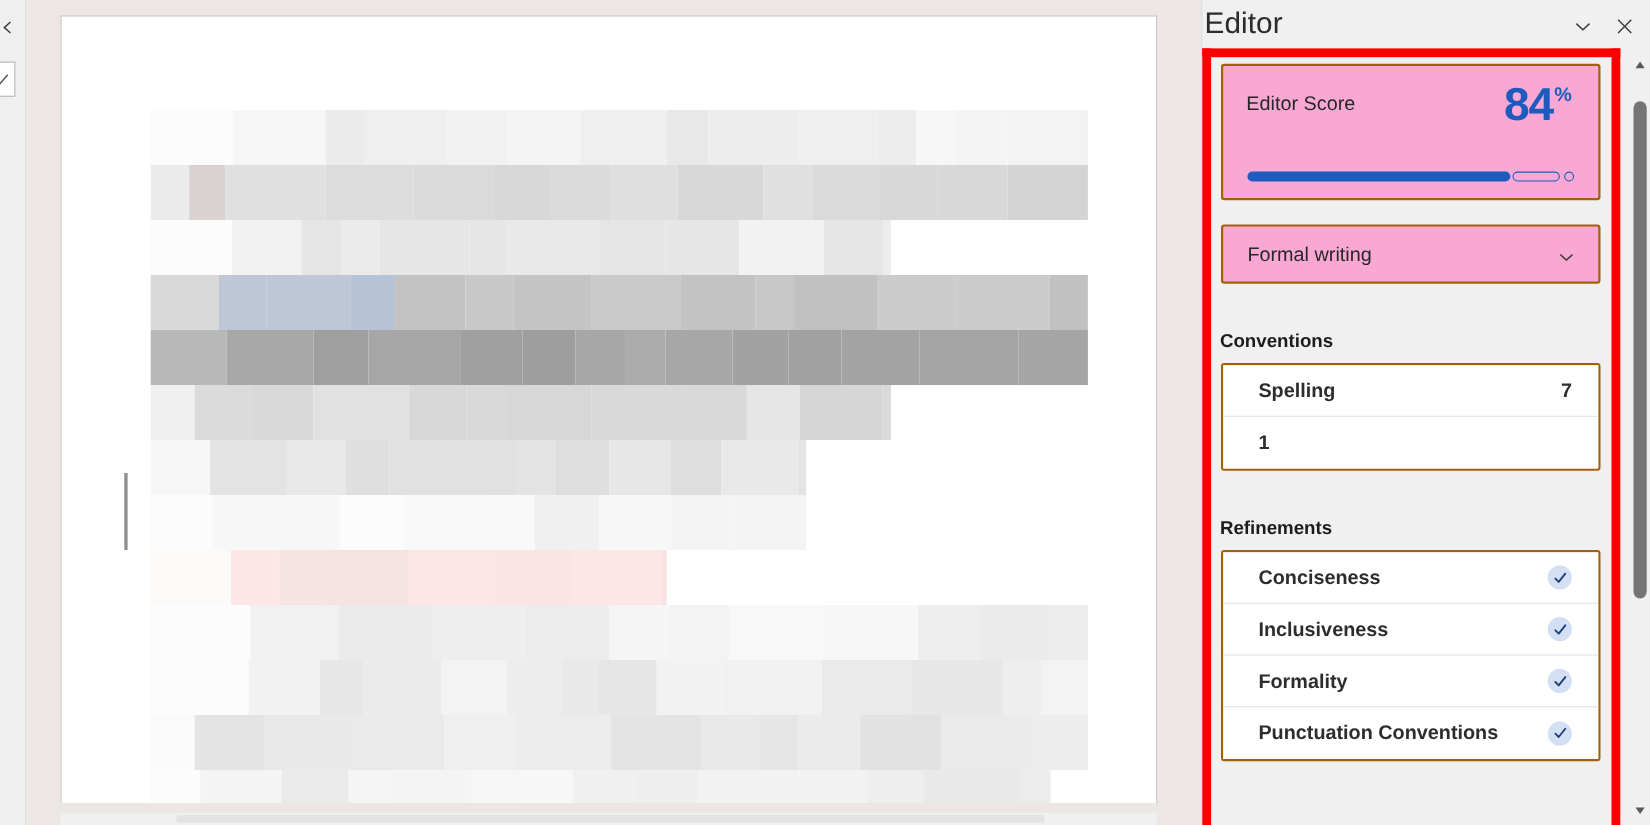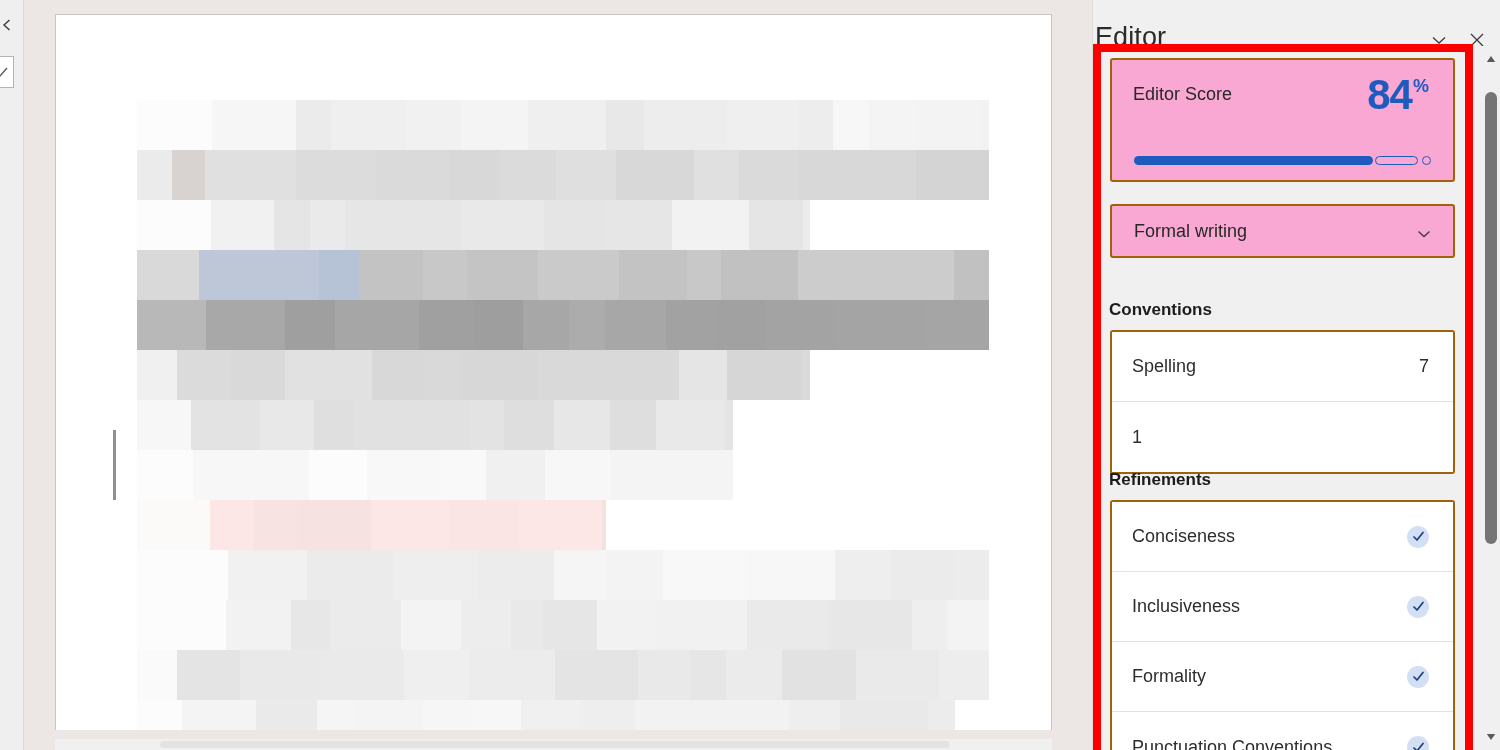--- a/index.html
+++ b/index.html
@@ -84,21 +84,21 @@
   }
 
   
   .editor-pane {
     position: absolute; left: 1092px; top: 0;
     width: 408px; height: 750px;
     background: #f0f0f0;
     border-left: 1px solid #dcdcdc;
   }
   .pane-header {
-    position: absolute; left: 0; top: 16px;
+    position: absolute; left: 0; top: 0;
     width: 408px; height: 46px;
   }
   .pane-title {
     position: absolute; left: 2px; top: 6px;
     font-size: 27px; color: #2b2b2b;
     font-weight: 400; letter-spacing: .1px;
   }
   .hdr-btn {
     position: absolute; top: 10px;
     width: 28px; height: 28px;
@@ -189,26 +189,27 @@
   .sect-corrections { top: 248px; }
   .sect-refinements { top: 418px; }
 
   
   .list-card { position: absolute; left: 9px; width: 345px; }
   .corrections-card { top: 278px; }
   .refinements-card { top: 448px; }
 
   .row {
     position: relative;
-    height: 70px;
+    height: 47px;
     display: flex; align-items: center;
-    padding: 0 24px 0 20px;
+    padding: 0 24px 0 32px;
     border-bottom: 1px solid #e2e2e2;
     cursor: pointer;
     background: #ffffff;
+    font-weight: bold;
   }
   .row:last-child { border-bottom: none; }
   .row-label { flex: 1; font-size: 18px; color: #2d2d2d; }
   .row-count { font-size: 18px; color: #2d2d2d; }
 
   .check-badge {
     width: 22px; height: 22px; border-radius: 50%;
     background: #d3e0f4;
     display: flex; align-items: center; justify-content: center;
   }

